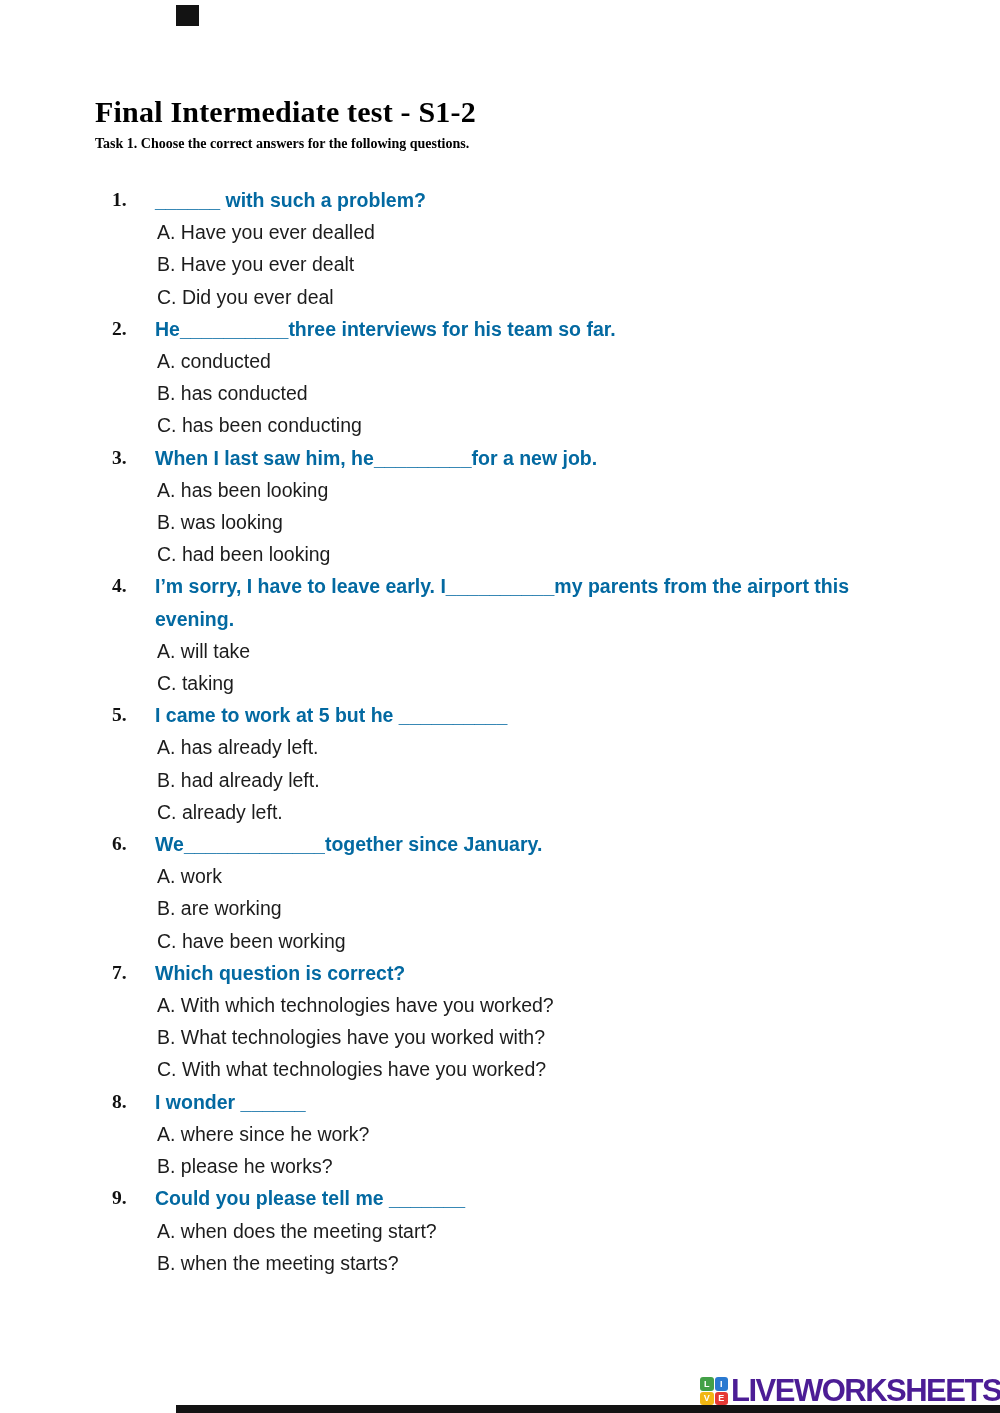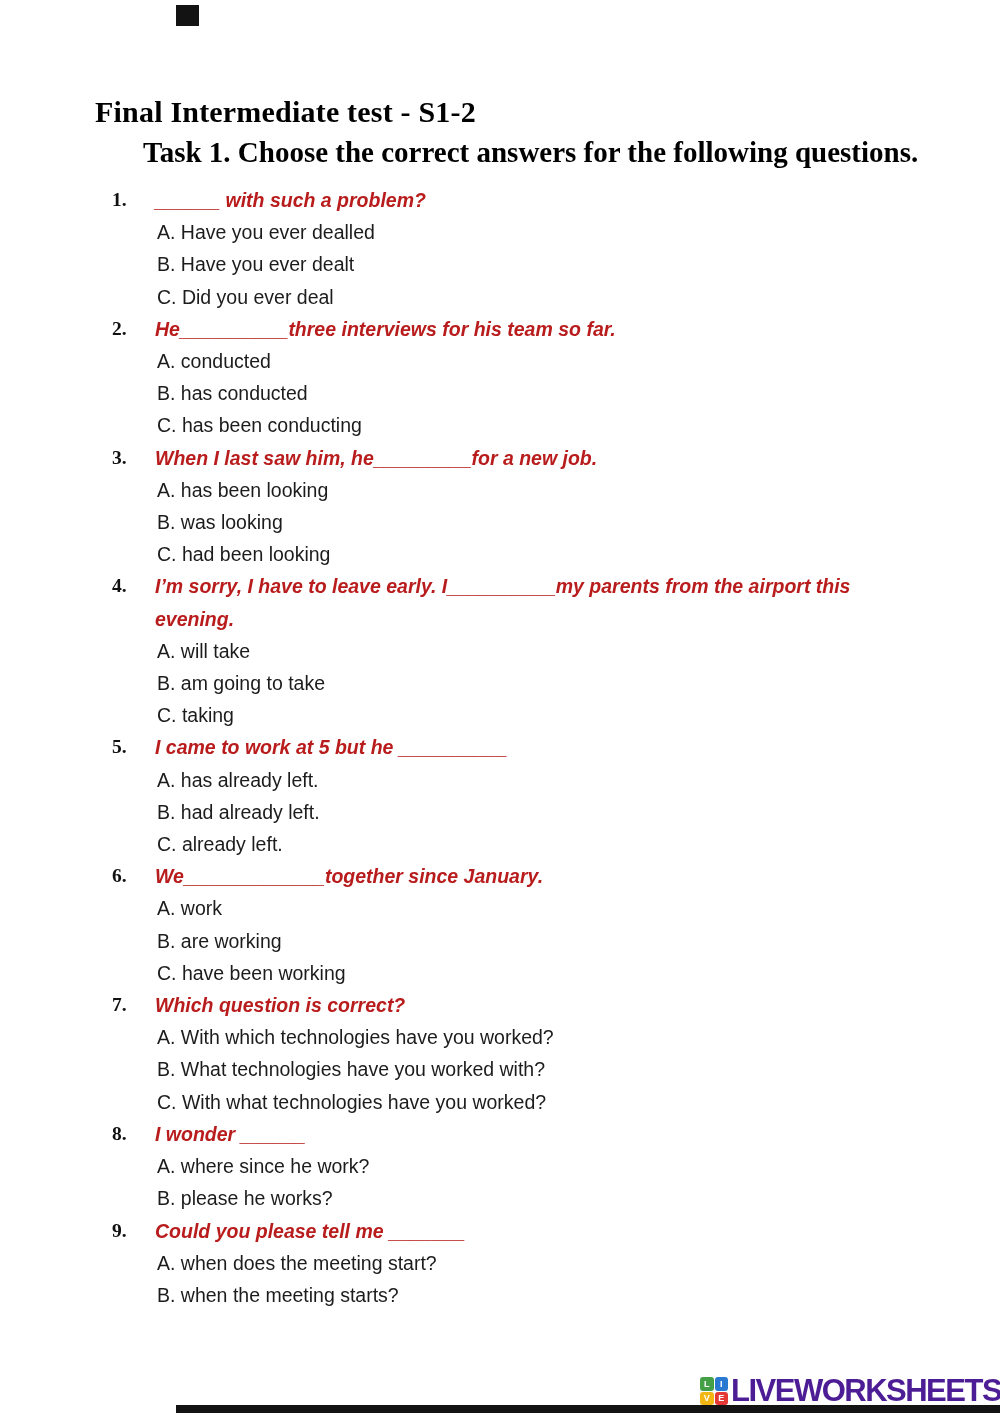--- a/index.html
+++ b/index.html
@@ -16,34 +16,34 @@
   }
 
   .title {
     position:absolute; left:95px; top:95px;
     font-family:"Liberation Serif", serif; font-weight:bold;
     font-size:30px; color:#000; letter-spacing:0.2px;
   }
   .task-heading {
     position:absolute; left:95px; top:136px;
     font-family:"Liberation Serif", serif; font-weight:bold;
-    font-size:29px; color:#000;margin-left:48px;
+    font-size:14px; color:#000;
   }
 
   .questions {
     position:absolute; left:112px; top:184px; width:820px;
     font-size:19.5px; line-height:32.2px;
   }
   .q-line { display:flex; }
   .q-num {
     flex:0 0 43px; width:43px;
     font-family:"Liberation Serif", serif; font-weight:bold; color:#111;
   }
   .q-text {
-    flex:1; font-weight:bold; color:#b91c1c; white-space:pre-wrap;font-style:italic;
+    flex:1; font-weight:bold; color:#0369a1; white-space:pre-wrap;
   }
   .opt { margin-left:45px; color:#1c1c1c; cursor:pointer; }
 
   .brand {
     position:absolute; left:700px; top:1373px;
     display:flex; align-items:center;
   }
   .logo-grid {
     width:28px; height:28px; margin-right:3px;
     display:grid; grid-template-columns:1fr 1fr; grid-template-rows:1fr 1fr; gap:1px;
@@ -103,21 +103,20 @@
     <div class="opt">C. had been looking</div>
   </div>
 
   <div class="question">
     <div class="q-line">
       <span class="q-num">4.</span>
       <span class="q-text">I’m sorry, I have to leave early. I__________my parents from the airport this
 evening.</span>
     </div>
     <div class="opt">A. will take</div>
-    <div class="opt">B. am going to take</div>
     <div class="opt">C. taking</div>
   </div>
 
   <div class="question">
     <div class="q-line">
       <span class="q-num">5.</span>
       <span class="q-text">I came to work at 5 but he __________</span>
     </div>
     <div class="opt">A. has already left.</div>
     <div class="opt">B. had already left.</div>

